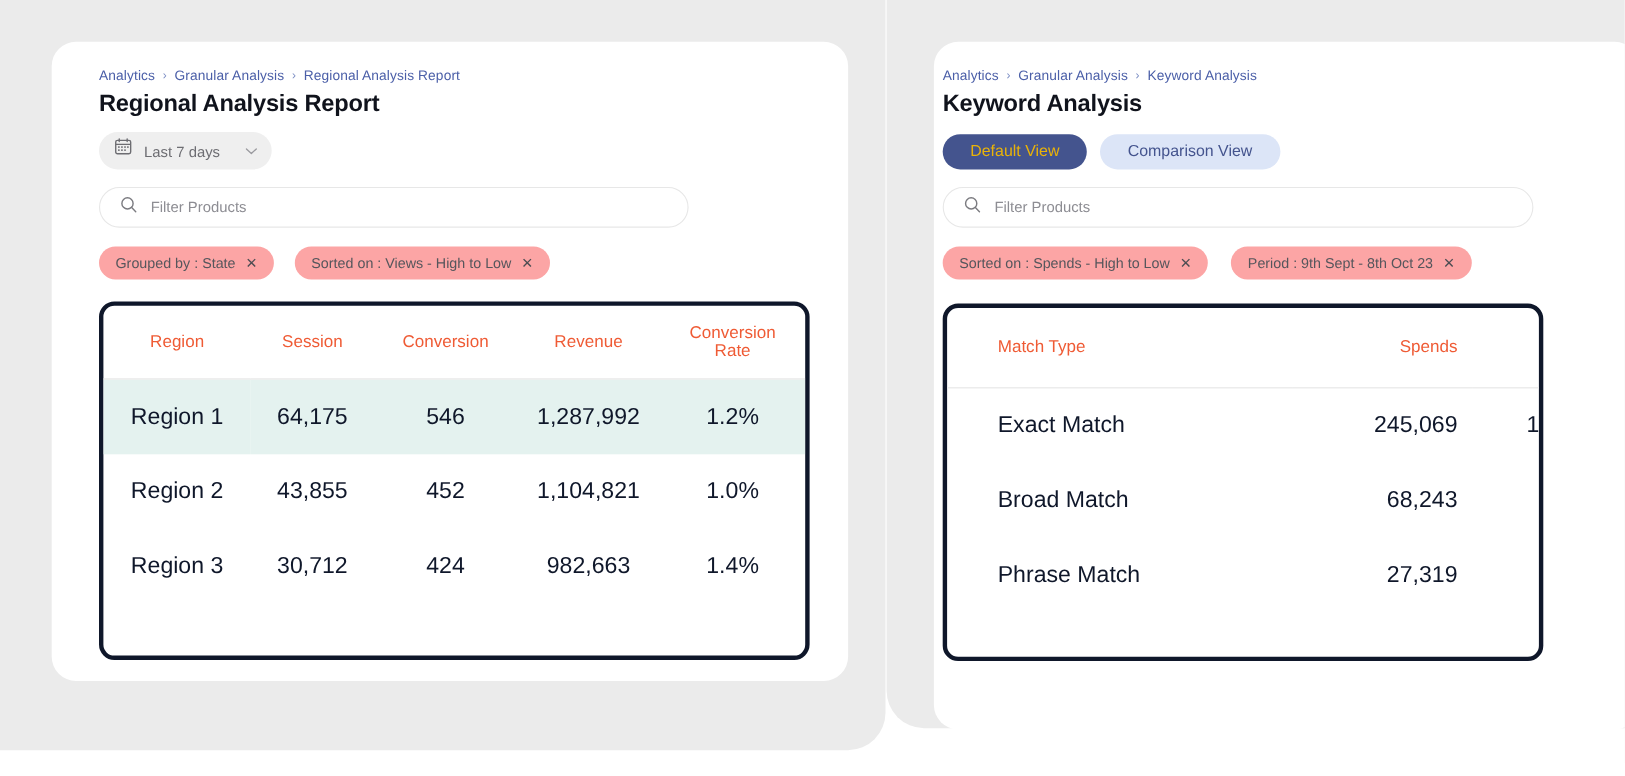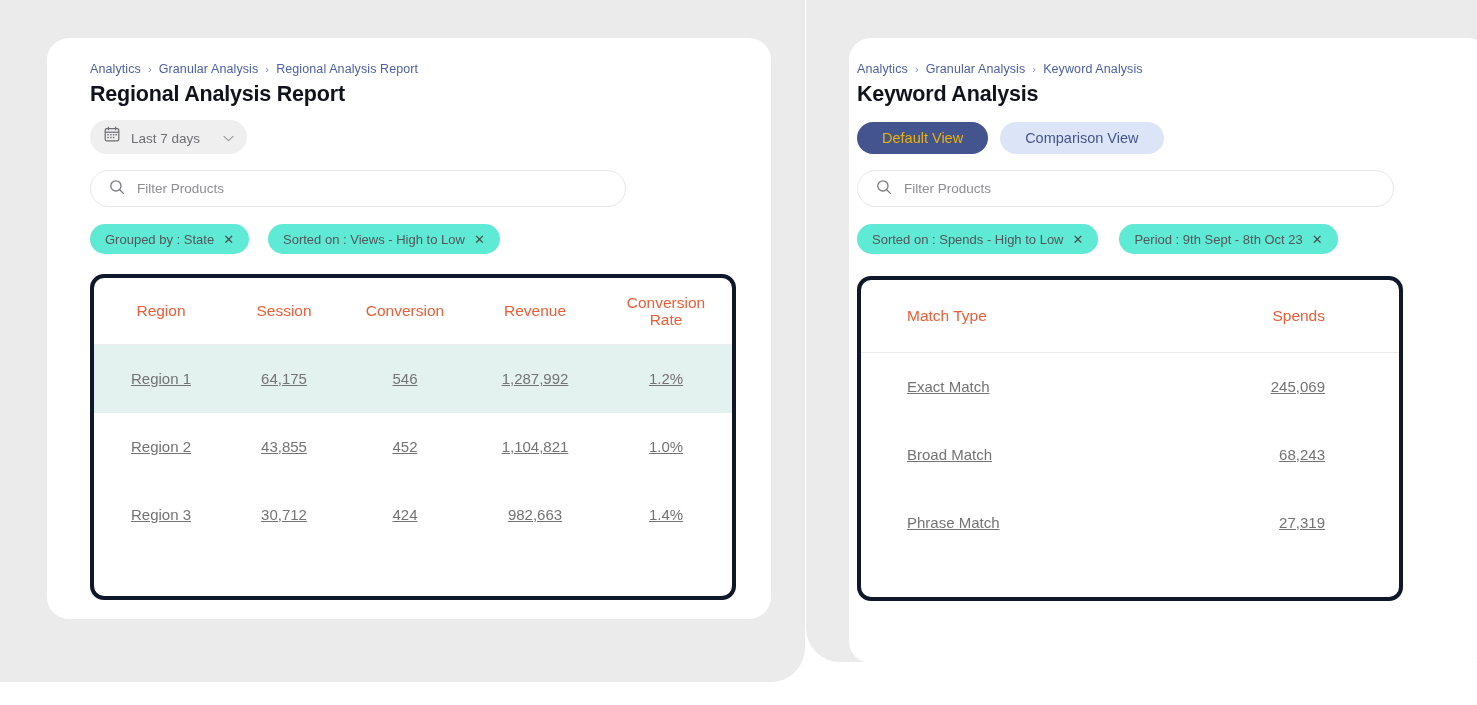--- a/index.html
+++ b/index.html
@@ -127,21 +127,21 @@
   }
 
   
   .chip-row {
     margin-top: 17px;
     display: flex;
     gap: 19px;
     align-items: center;
   }
   .chip {
-    background: #5eead4;
+    background: #fca5a5;
     border-radius: 17px;
     height: 30px;
     display: inline-flex;
     align-items: center;
     gap: 9px;
     padding: 0 15px;
     font-size: 13px;
     color: #56565c;
     white-space: nowrap;
     cursor: pointer;
@@ -170,25 +170,24 @@
   }
   thead th {
     color: #ef5b35;
     font-weight: normal;
     font-size: 15.5px;
     padding: 0;
     vertical-align: middle;
     border-bottom: 1px solid #ececec;
   }
   tbody td {
-    color: #737373;
-    font-size: 15px;
+    color: #0f172a;
+    font-size: 21px;
     padding: 0;
     vertical-align: middle;
-    text-decoration: underline;
   }
   .lh-tight { line-height: 1.12; }
 
   
   #tbl-left thead th { height: 66px; text-align: center; }
   #tbl-left tbody tr { height: 68px; }
   #tbl-left tbody td { text-align: center; }
   #tbl-left tbody tr.highlight { background: #e4f2ef; }
 
   

